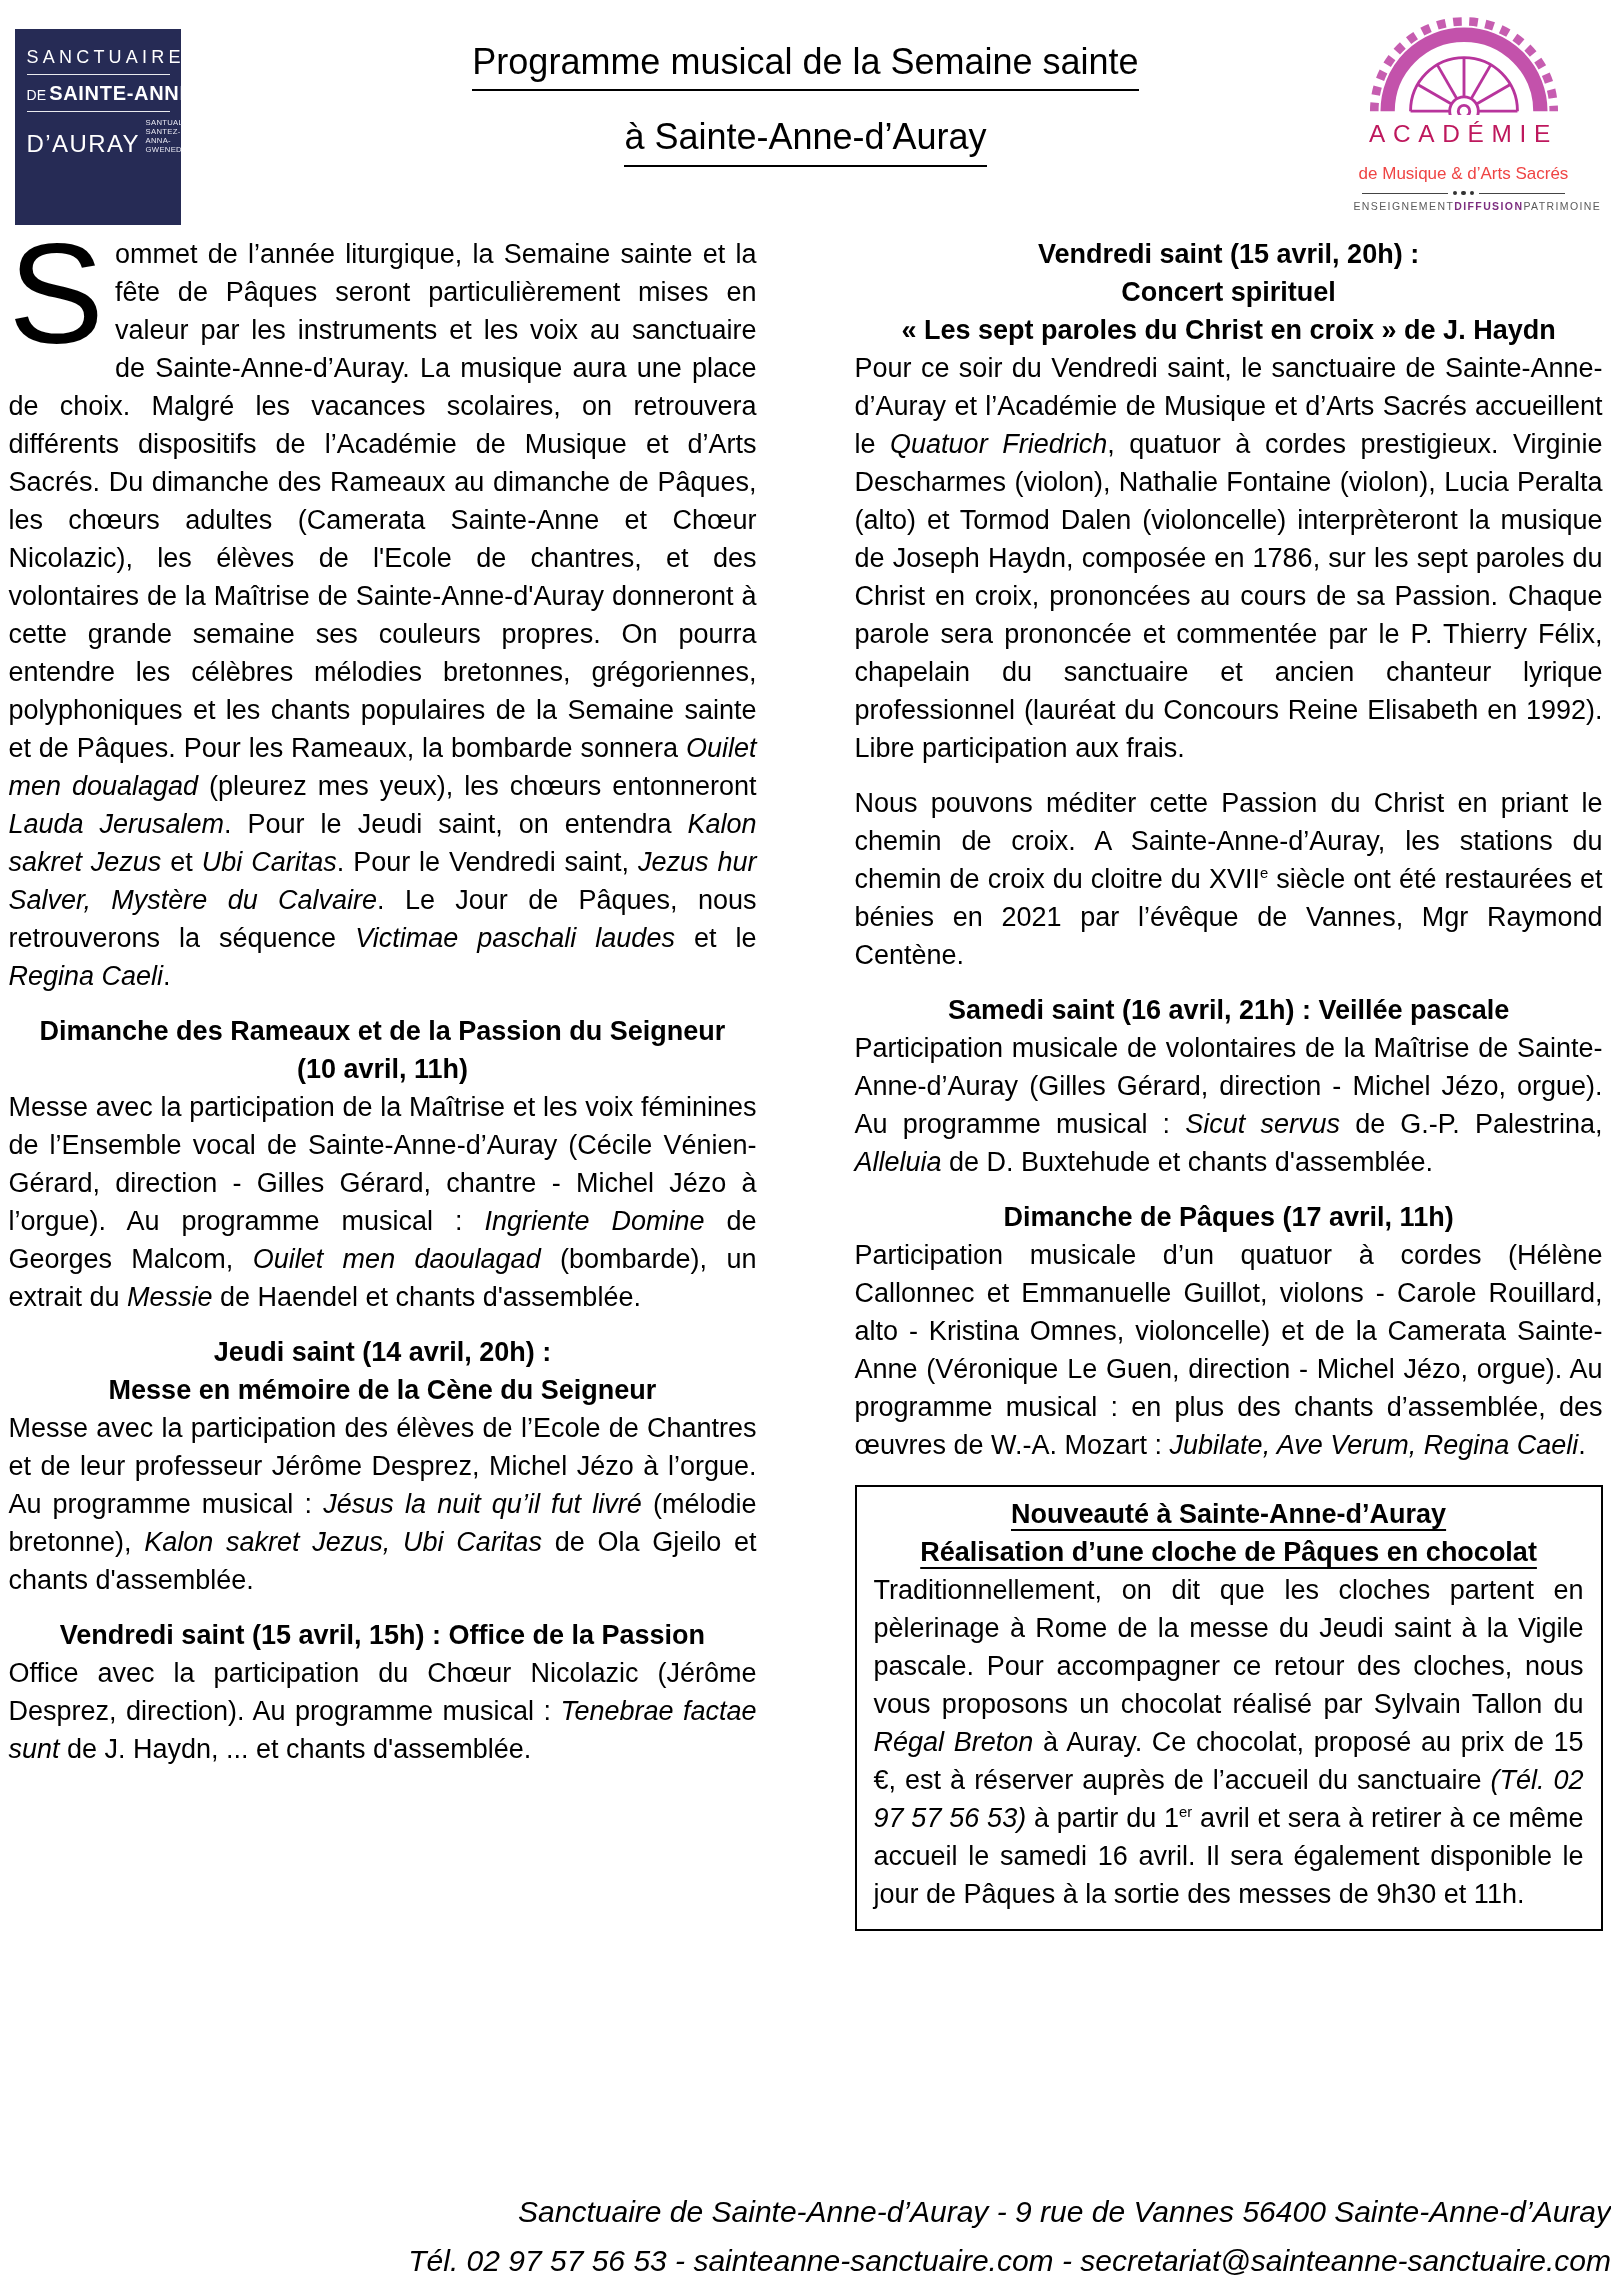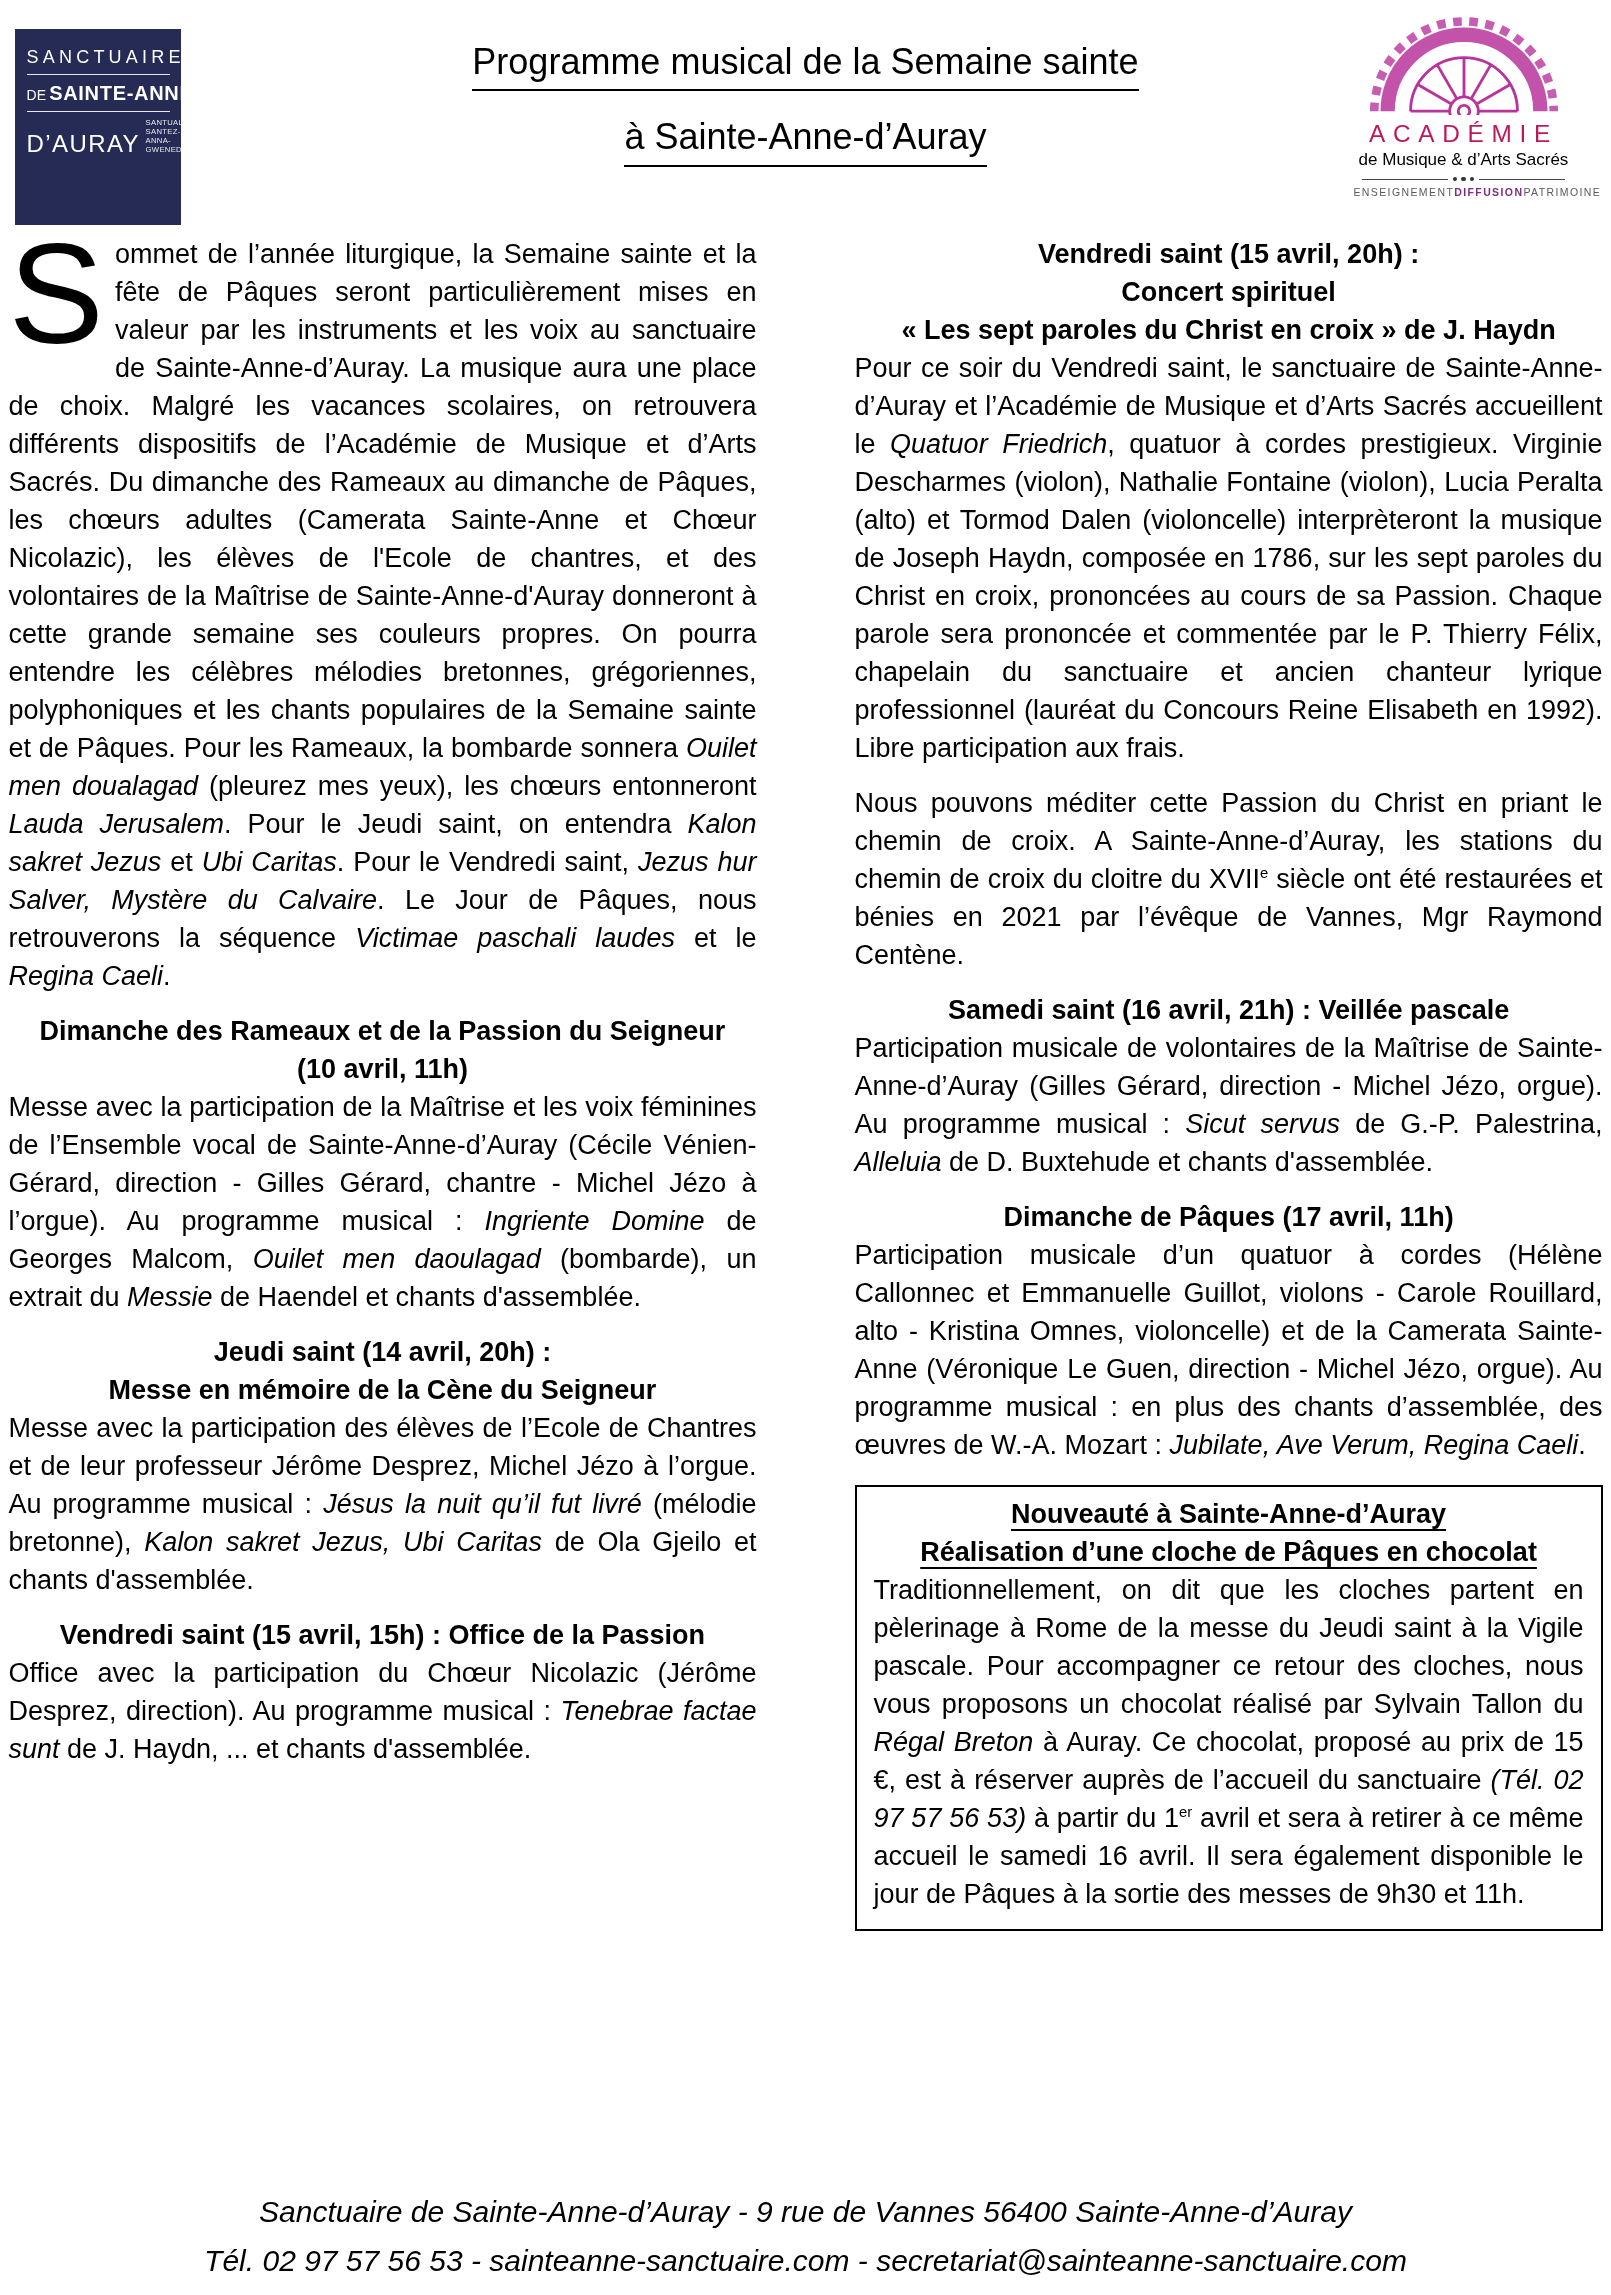--- a/index.html
+++ b/index.html
@@ -21,21 +21,21 @@
   .ls-auray { font-size:24px; letter-spacing:1.4px; }
   .ls-sub { display:flex; flex-direction:column; font-size:7.7px; letter-spacing:0.3px; line-height:9px; padding-bottom:3.5px; color:#e8e8f2; }
 
   .title-block { position:absolute; left:50%; top:41px; transform:translateX(-50%); text-align:center; width:908px; }
   .title-line { display:block; }
   .title-line + .title-line { margin-top:25px; }
   .title-line span { display:inline-block; font-size:36px; border-bottom:2.8px solid #000; padding-bottom:6.3px; letter-spacing:0; }
 
   .logo-acad { position:absolute; right:36px; top:8.4px; width:223px; text-align:center; }
   .acad-name { font-size:24.4px; letter-spacing:7.7px; color:#be185d; margin-top:2.8px; white-space:nowrap; }
-  .acad-sub { font-size:17px; color:#000000; margin-top:2px; white-space:nowrap;text-align:center; }
+  .acad-sub { font-size:17px; color:#ef4444; margin-top:16px; white-space:nowrap;text-align:center; }
   .acad-rule { display:flex; align-items:center; margin:7px 9.8px 4.9px; }
   .acad-rule .line { flex:1; border-top:1.4px solid #444; }
   .acad-rule .dots { display:flex; padding:0 2.8px; }
   .acad-rule .dots i { display:block; width:4.2px; height:4.2px; border-radius:50%; background:#333; margin:0 2.1px; }
   .acad-tagline { display:flex; justify-content:space-between; font-size:10.5px; letter-spacing:1.4px; color:#5a5a5a; padding:0 1.4px; white-space:nowrap; }
   .acad-tagline .purple { color:var(--accent-purple,#7c2d7f); font-weight:bold; }
 
   
   .columns { display:flex; gap:98px; padding:0 8.4px; margin-top:25px; }
   .col { flex:1; font-size:27px; line-height:38px; }
@@ -45,21 +45,21 @@
   .intro { margin-top:0; }
 
   .dropcap { float:left; font-size:143px; line-height:110px; padding:4.2px 11.2px 0 0; font-weight:400; }
 
   sup { font-size:.55em; vertical-align:super; line-height:0; }
 
   .choco-box { border:2.8px solid #000; padding:8.4px 17px 15.4px; margin-top:21px; }
   .u { text-decoration:underline; text-decoration-thickness:2.1px; text-underline-offset:5.6px; }
 
   
-  footer { position:absolute; bottom:9.8px; left:0; right:0; text-align:center;
+  footer { position:absolute; bottom:9.8px; left:0; right:0; text-align:right;
     font-style:italic; font-size:30px; line-height:49px; }
 </style>
 </head>
 <body>
 
 <div class="page">
 
   <header>
 
     <div class="logo-sanct">

